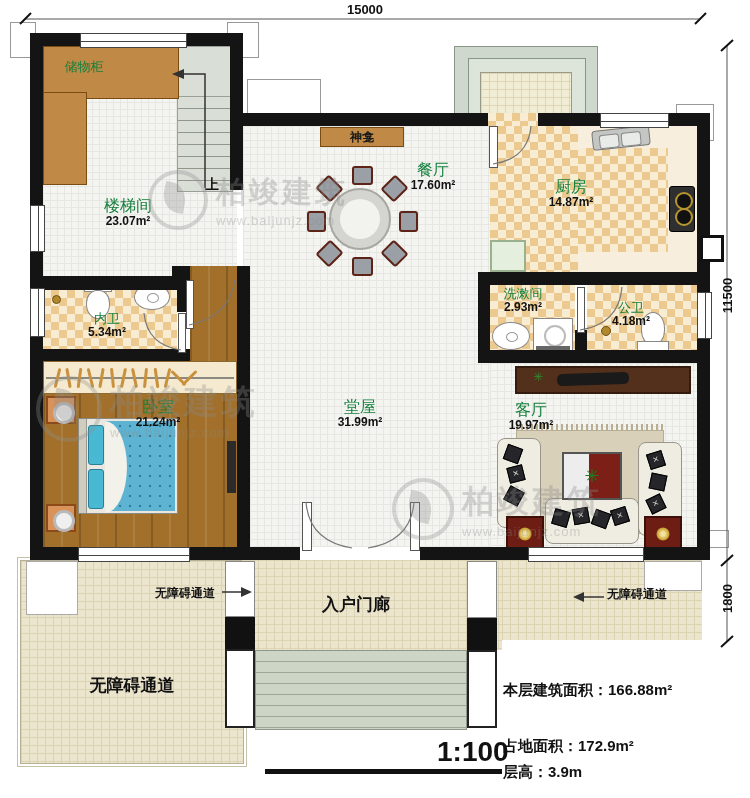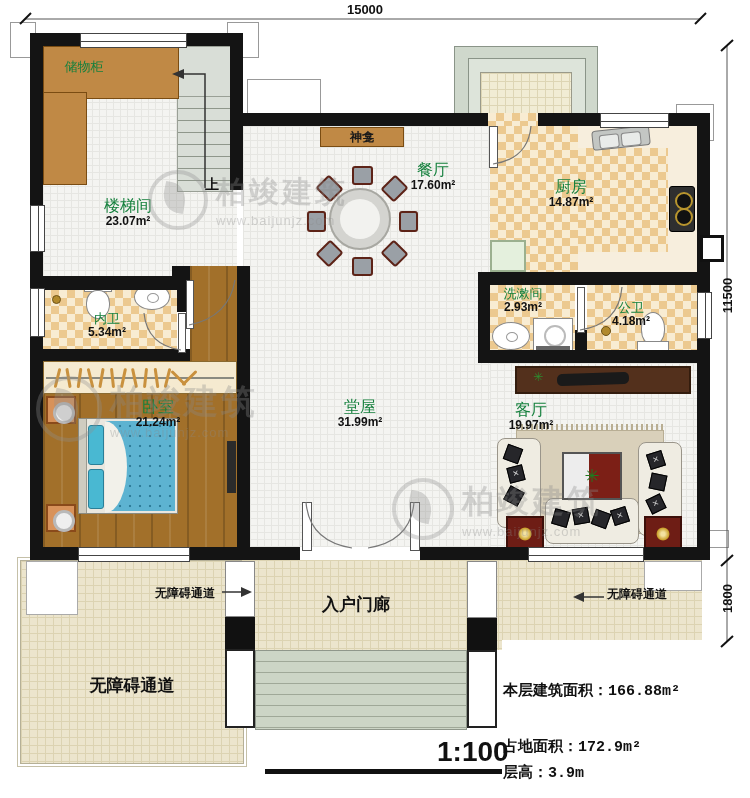--- a/index.html
+++ b/index.html
@@ -39,21 +39,21 @@
   .cushion{position:absolute;width:14px;height:14px;background:#26262a;border:1px solid #000;z-index:10;color:#cfcfcf;font-size:8px;line-height:14px;text-align:center;}
   .sidetable{position:absolute;width:34px;height:32px;background:#6e1d15;border:2px solid #3c0f09;z-index:9;}
   .sidetable::after{content:'';position:absolute;left:50%;top:50%;width:14px;height:14px;margin:-7px 0 0 -7px;border-radius:50%;background:radial-gradient(#f3e2a0 20%,#caa12c 60%,#6e1d15 70%);}
   .fixture{position:absolute;background:#fff;border:1px solid #888;z-index:9;}
   .wm{position:absolute;z-index:80;display:flex;align-items:center;gap:8px;opacity:.33;pointer-events:none;}
   .wm .logo{border:4px solid #8f8f8f;border-radius:50%;position:relative;}
   .wm .logo::after{content:'';position:absolute;left:22%;top:18%;width:45%;height:55%;background:#8f8f8f;border-radius:0 70% 0 70%;transform:rotate(12deg);}
   .wm .brand{font-weight:bold;color:#8a8a8a;letter-spacing:3px;}
   .wm .site{font-size:13px;color:#8a8a8a;letter-spacing:1px;}
   .statrow{position:absolute;z-index:60;font-size:15px;font-weight:bold;white-space:nowrap;}
-  .statrow .val{font-family:Liberation Mono, monospace;}
+  .statrow .val{font-family:Liberation Sans, sans-serif;}
   svg.overlay{position:absolute;left:0;top:0;z-index:50;pointer-events:none;}
   .hanger{width:3px;height:20px;background:#c9913e;border-radius:2px;display:inline-block;margin:0 4px;}
 </style>
 </head>
 <body>
 
 <div id="plan">
 
   <div class="floor-tile" style="left:43px;top:46px;width:194px;height:230px;"></div>
   <div class="floor-tile" style="left:243px;top:126px;width:247px;height:421px;"></div>

